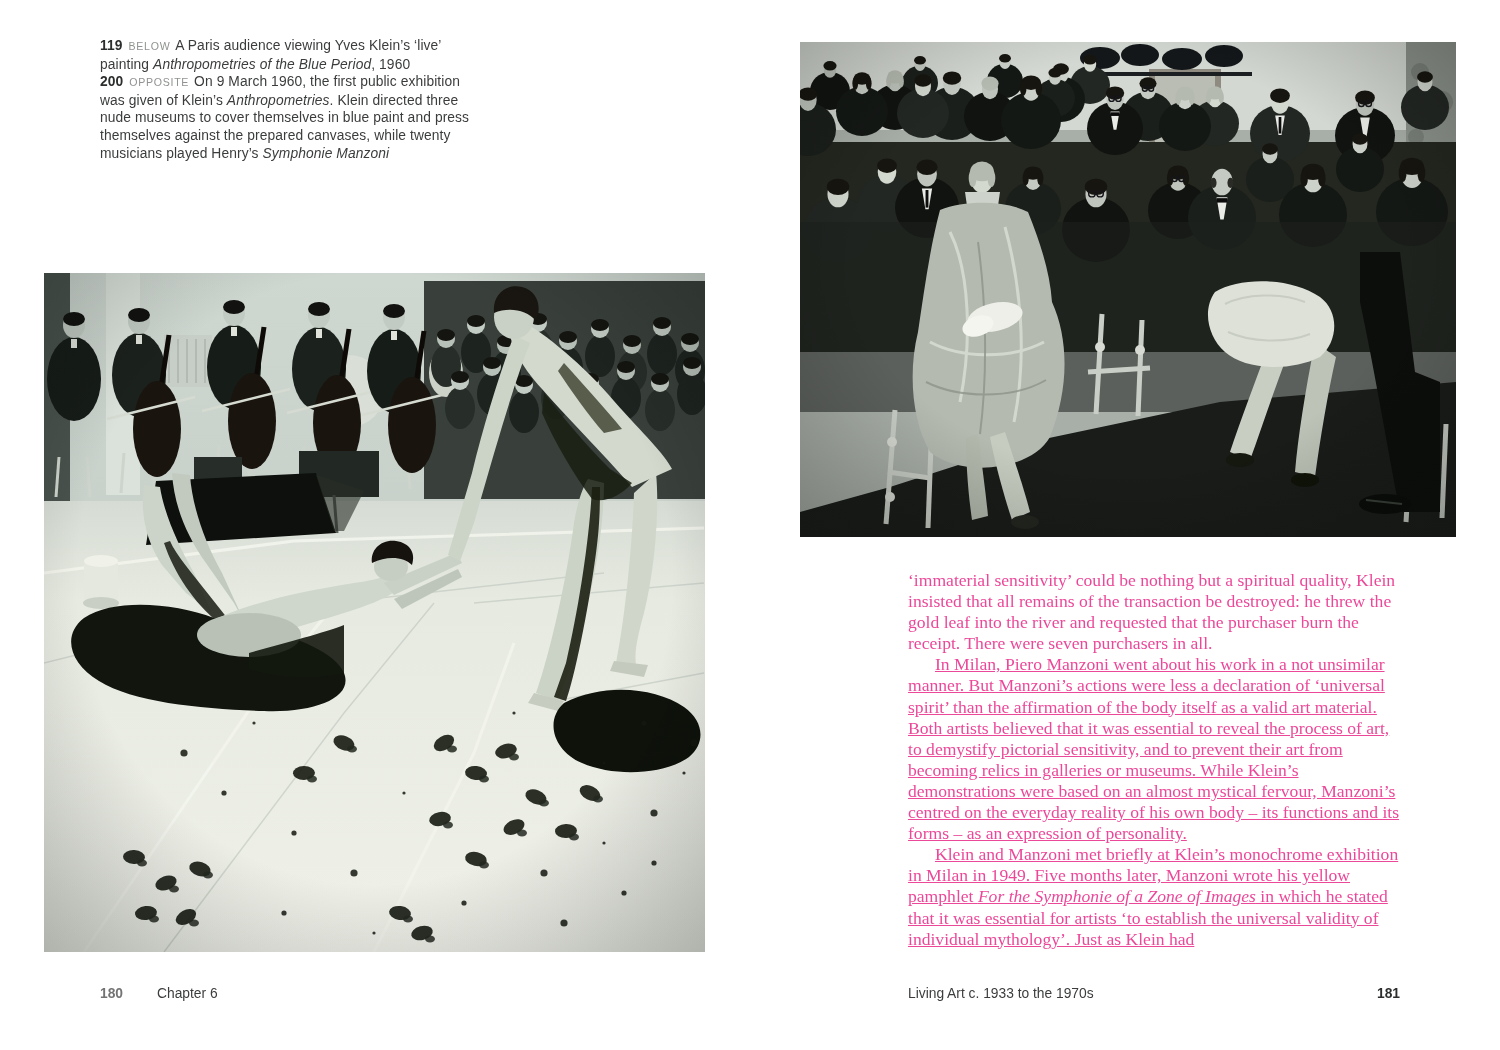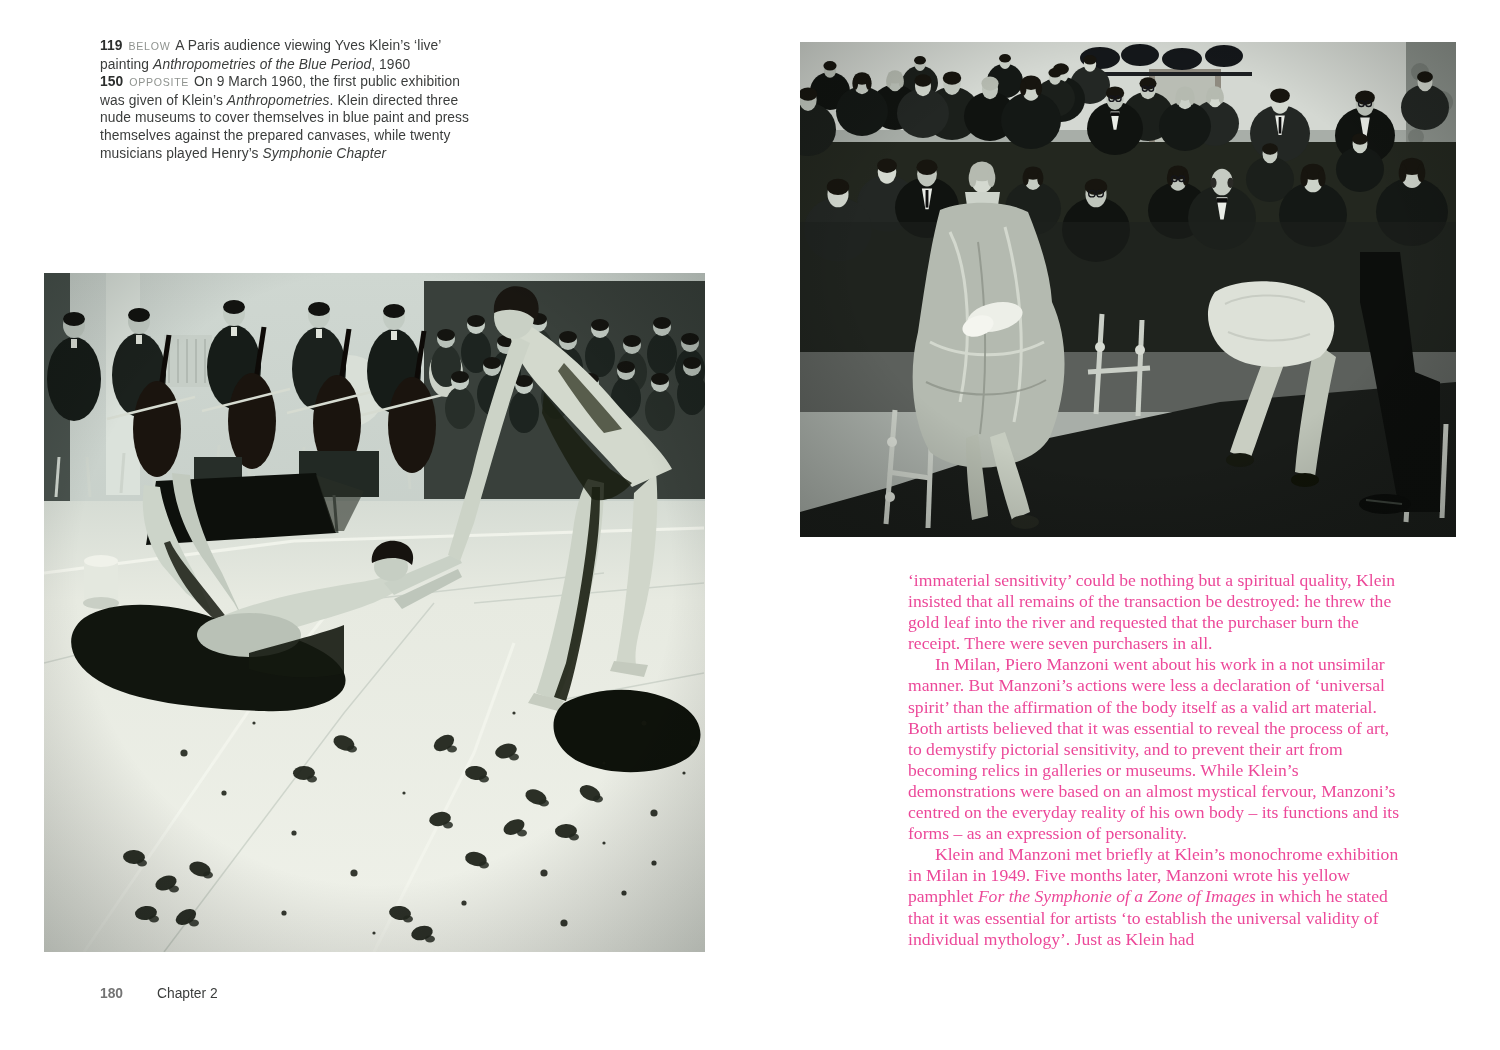--- a/index.html
+++ b/index.html
@@ -18,37 +18,37 @@
   
   .photo { position:absolute; overflow:hidden; background:#c9d1cb; }
   .photo-left  { left:44px;  top:273px; width:661px; height:679px; }
   .photo-right { left:800px; top:42px;  width:656px; height:495px; }
   .photo svg { display:block; }
 
   
   .bodytext { position:absolute; left:908px; top:570px; width:494px;
               font-family:"Liberation Serif", serif; font-size:17.6px; line-height:21.1px;
               color:#ec4899; }
-  .bodytext p.indent { text-indent:27px; }
+  .bodytext p.indent { text-indent:27px;text-decoration:underline; }
 
   
   .footer { position:absolute; font-size:13.8px; color:#3b3d3c; }
   .footer-left { left:100px; top:986px; }
   .footer-left .pnum { font-weight:bold; display:inline-block; width:57px; color:#737373; }
   .footer-right { left:908px; top:986px; width:492px; display:flex; justify-content:space-between; }
   .footer-right .pnum { font-weight:bold; color:#2c2e2d; }
 </style>
 </head>
 <body>
 
 <div class="spread">
 
   <div class="caption">
     <p><span class="cap-num">119</span><span class="cap-label">BELOW</span><span>A Paris audience viewing Yves Klein’s ‘live’ painting </span><i>Anthropometries of the Blue Period</i><span>, 1960</span><br>
-    <span class="cap-num">150</span><span class="cap-label">OPPOSITE</span><span>On 9 March 1960, the first public exhibition was given of Klein’s </span><i>Anthropometries</i><span>. Klein directed three nude museums to cover themselves in blue paint and press themselves against the prepared canvases, while twenty musicians played Henry’s </span><i>Symphonie Chapter</i></p>
+    <span class="cap-num">200</span><span class="cap-label">OPPOSITE</span><span>On 9 March 1960, the first public exhibition was given of Klein’s </span><i>Anthropometries</i><span>. Klein directed three nude museums to cover themselves in blue paint and press themselves against the prepared canvases, while twenty musicians played Henry’s </span><i>Symphonie Manzoni</i></p>
   </div>
 
   <div class="photo photo-left">
     <svg viewBox="0 0 661 679" width="661" height="679" xmlns="http://www.w3.org/2000/svg">
       <defs>
         <linearGradient id="wallg" x1="0" y1="0" x2="0" y2="1">
           <stop offset="0" stop-color="#cfd7d1"></stop>
             <stop offset="1" stop-color="#bcc5bf"></stop>
         </linearGradient>
         <linearGradient id="floorg" x1="0" y1="0" x2="0" y2="1">
@@ -278,21 +278,21 @@
           <circle cx="600" cy="450" r="2.6" fill="#14180f" opacity="0.85"></circle>
           <circle cx="650" cy="470" r="3.6" fill="#14180f" opacity="0.85"></circle>
           <circle cx="560" cy="490" r="1.6" fill="#14180f" opacity="0.85"></circle>
           <circle cx="610" cy="590" r="2.6" fill="#14180f" opacity="0.85"></circle>
         </g>
       <rect width="661" height="679" fill="url(#vig)"></rect>
     </svg>
   </div>
 
   <div class="footer footer-left">
-    <span class="pnum">180</span><span>Chapter 2</span>
+    <span class="pnum">180</span><span>Chapter 6</span>
   </div>
 
   <div class="photo photo-right">
     <svg viewBox="0 0 656 495" width="656" height="495" xmlns="http://www.w3.org/2000/svg">
       <defs>
         <radialGradient id="vig2" cx=".5" cy=".45" r=".75">
           <stop offset=".55" stop-color="#000000" stop-opacity="0"></stop>
             <stop offset="1" stop-color="#090c09" stop-opacity=".3"></stop>
         </radialGradient>
       </defs>
@@ -517,14 +517,18 @@
       <rect width="656" height="495" fill="url(#vig2)"></rect>
     </svg>
   </div>
 
   <div class="bodytext">
     <p>‘immaterial sensitivity’ could be nothing but a spiritual quality, Klein insisted that all remains of the transaction be destroyed: he threw the gold leaf into the river and requested that the purchaser burn the receipt. There were seven purchasers in all.</p>
     <p class="indent">In Milan, Piero Manzoni went about his work in a not unsimilar manner. But Manzoni’s actions were less a declaration of ‘universal spirit’ than the affirmation of the body itself as a valid art material. Both artists believed that it was essential to reveal the process of art, to demystify pictorial sensitivity, and to prevent their art from becoming relics in galleries or museums. While Klein’s demonstrations were based on an almost mystical fervour, Manzoni’s centred on the everyday reality of his own body – its functions and its forms – as an expression of personality.</p>
     <p class="indent"><span>Klein and Manzoni met briefly at Klein’s monochrome exhibition in Milan in 1949. Five months later, Manzoni wrote his yellow pamphlet </span><i>For the Symphonie of a Zone of Images</i><span> in which he stated that it was essential for artists ‘to establish the universal validity of individual mythology’. Just as Klein had</span></p>
   </div>
 
+  <div class="footer footer-right">
+    <span>Living Art c. 1933 to the 1970s</span>
+    <span class="pnum">181</span>
+  </div>
 
 </div>
 
 </body></html>

